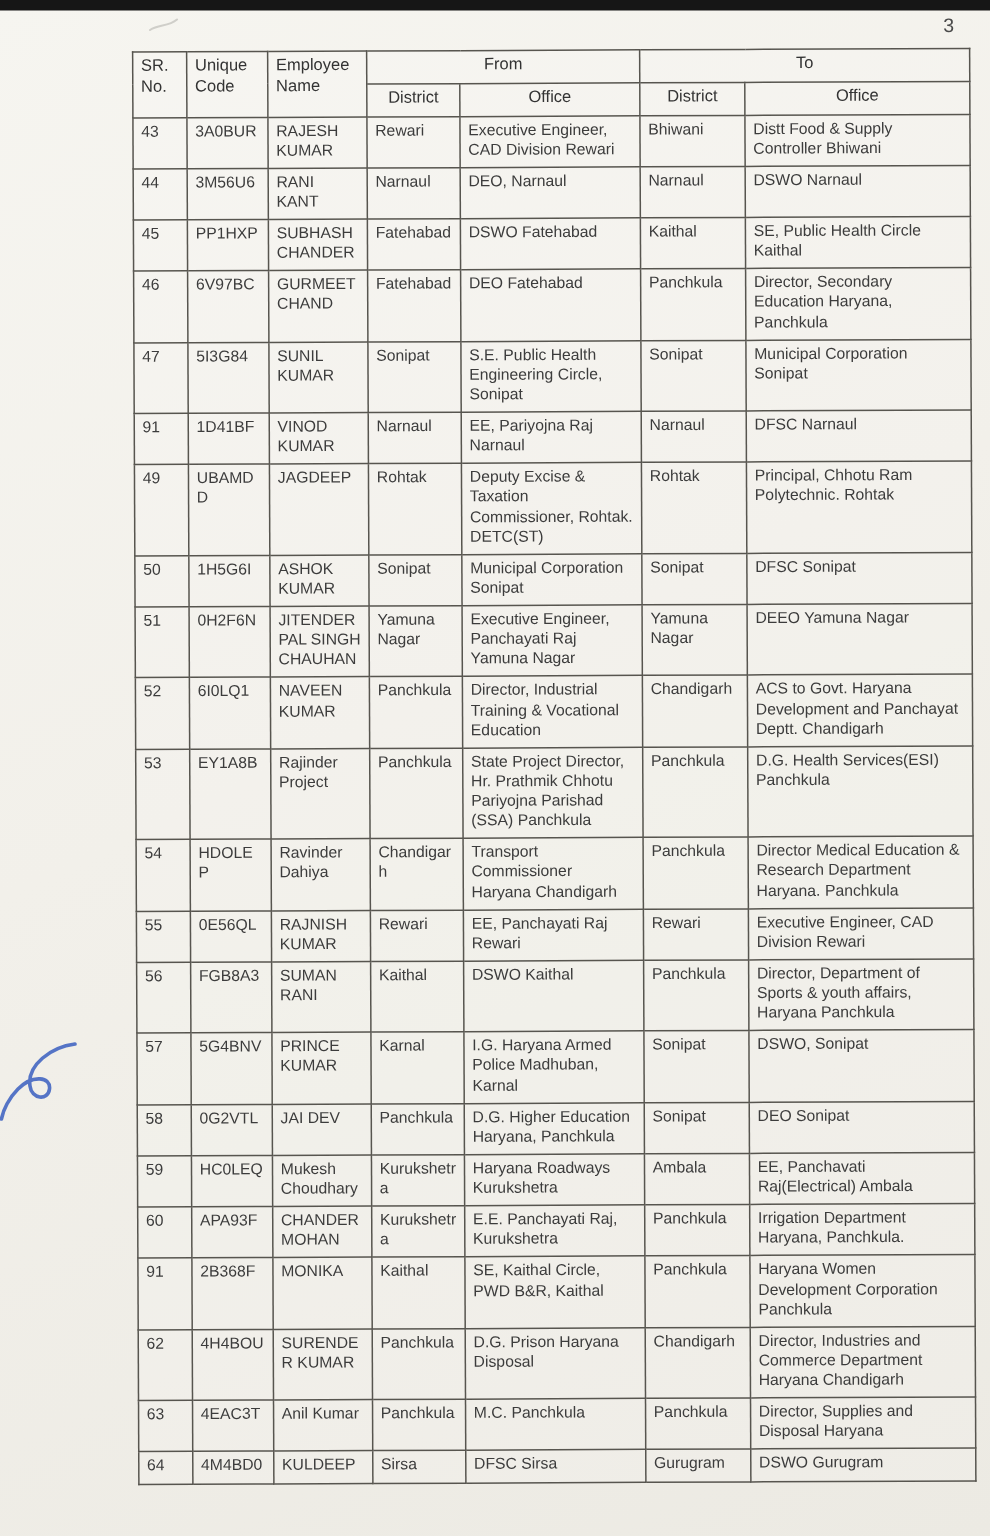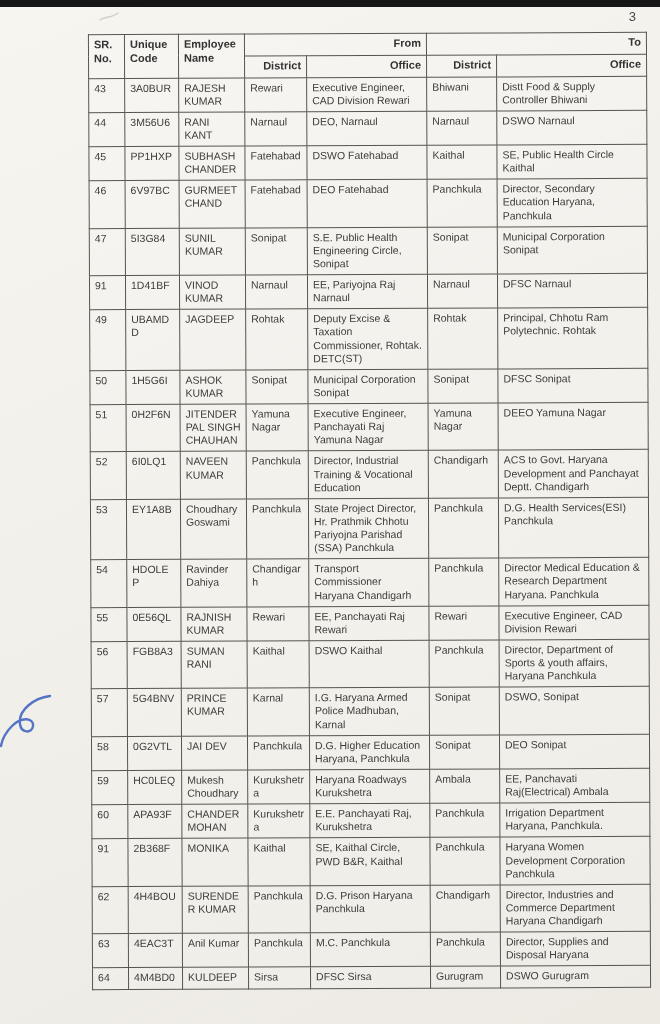--- a/index.html
+++ b/index.html
@@ -18,22 +18,22 @@
     transform:rotate(-0.25deg);
     background:rgba(255,255,255,0.12);
   }
   .transfer th,.transfer td{
     border:1px solid #57554f;
     padding:3px 5px 4px 5px;
     font-size:10.5px;line-height:1.25;
     vertical-align:top;text-align:left;
     word-wrap:break-word;color:#3c3c3c;
   }
-  .transfer th{font-weight:bold;font-size:11px;color:#333;}
-  .transfer th.center{text-align:right;vertical-align:middle;}
+  .transfer th{font-weight:normal;font-size:11px;color:#333;}
+  .transfer th.center{text-align:center;vertical-align:middle;}
   col.c-sr{width:36px;}
   col.c-code{width:54px;}
   col.c-name{width:66px;}
   col.c-fdist{width:62px;}
   col.c-foff{width:120px;}
   col.c-tdist{width:70px;}
   col.c-toff{width:150px;}
 </style>
 </head>
 <body>
@@ -158,21 +158,21 @@
         <td>6I0LQ1</td>
         <td>NAVEEN KUMAR</td>
         <td>Panchkula</td>
         <td>Director, Industrial Training &amp; Vocational Education</td>
         <td>Chandigarh</td>
         <td>ACS to Govt. Haryana Development and Panchayat Deptt. Chandigarh</td>
       </tr>
       <tr>
         <td>53</td>
         <td>EY1A8B</td>
-        <td>Choudhary Goswami</td>
+        <td>Rajinder Project</td>
         <td>Panchkula</td>
         <td>State Project Director, Hr. Prathmik Chhotu Pariyojna Parishad (SSA) Panchkula</td>
         <td>Panchkula</td>
         <td>D.G. Health Services(ESI) Panchkula</td>
       </tr>
       <tr>
         <td>54</td>
         <td>HDOLEP</td>
         <td>Ravinder Dahiya</td>
         <td>Chandigarh</td>
@@ -241,21 +241,21 @@
         <td>Kaithal</td>
         <td>SE, Kaithal Circle, PWD B&amp;R, Kaithal</td>
         <td>Panchkula</td>
         <td>Haryana Women Development Corporation Panchkula</td>
       </tr>
       <tr>
         <td>62</td>
         <td>4H4BOU</td>
         <td>SURENDER KUMAR</td>
         <td>Panchkula</td>
-        <td>D.G. Prison Haryana Panchkula</td>
+        <td>D.G. Prison Haryana Disposal</td>
         <td>Chandigarh</td>
         <td>Director, Industries and Commerce Department Haryana Chandigarh</td>
       </tr>
       <tr>
         <td>63</td>
         <td>4EAC3T</td>
         <td>Anil Kumar</td>
         <td>Panchkula</td>
         <td>M.C. Panchkula</td>
         <td>Panchkula</td>

